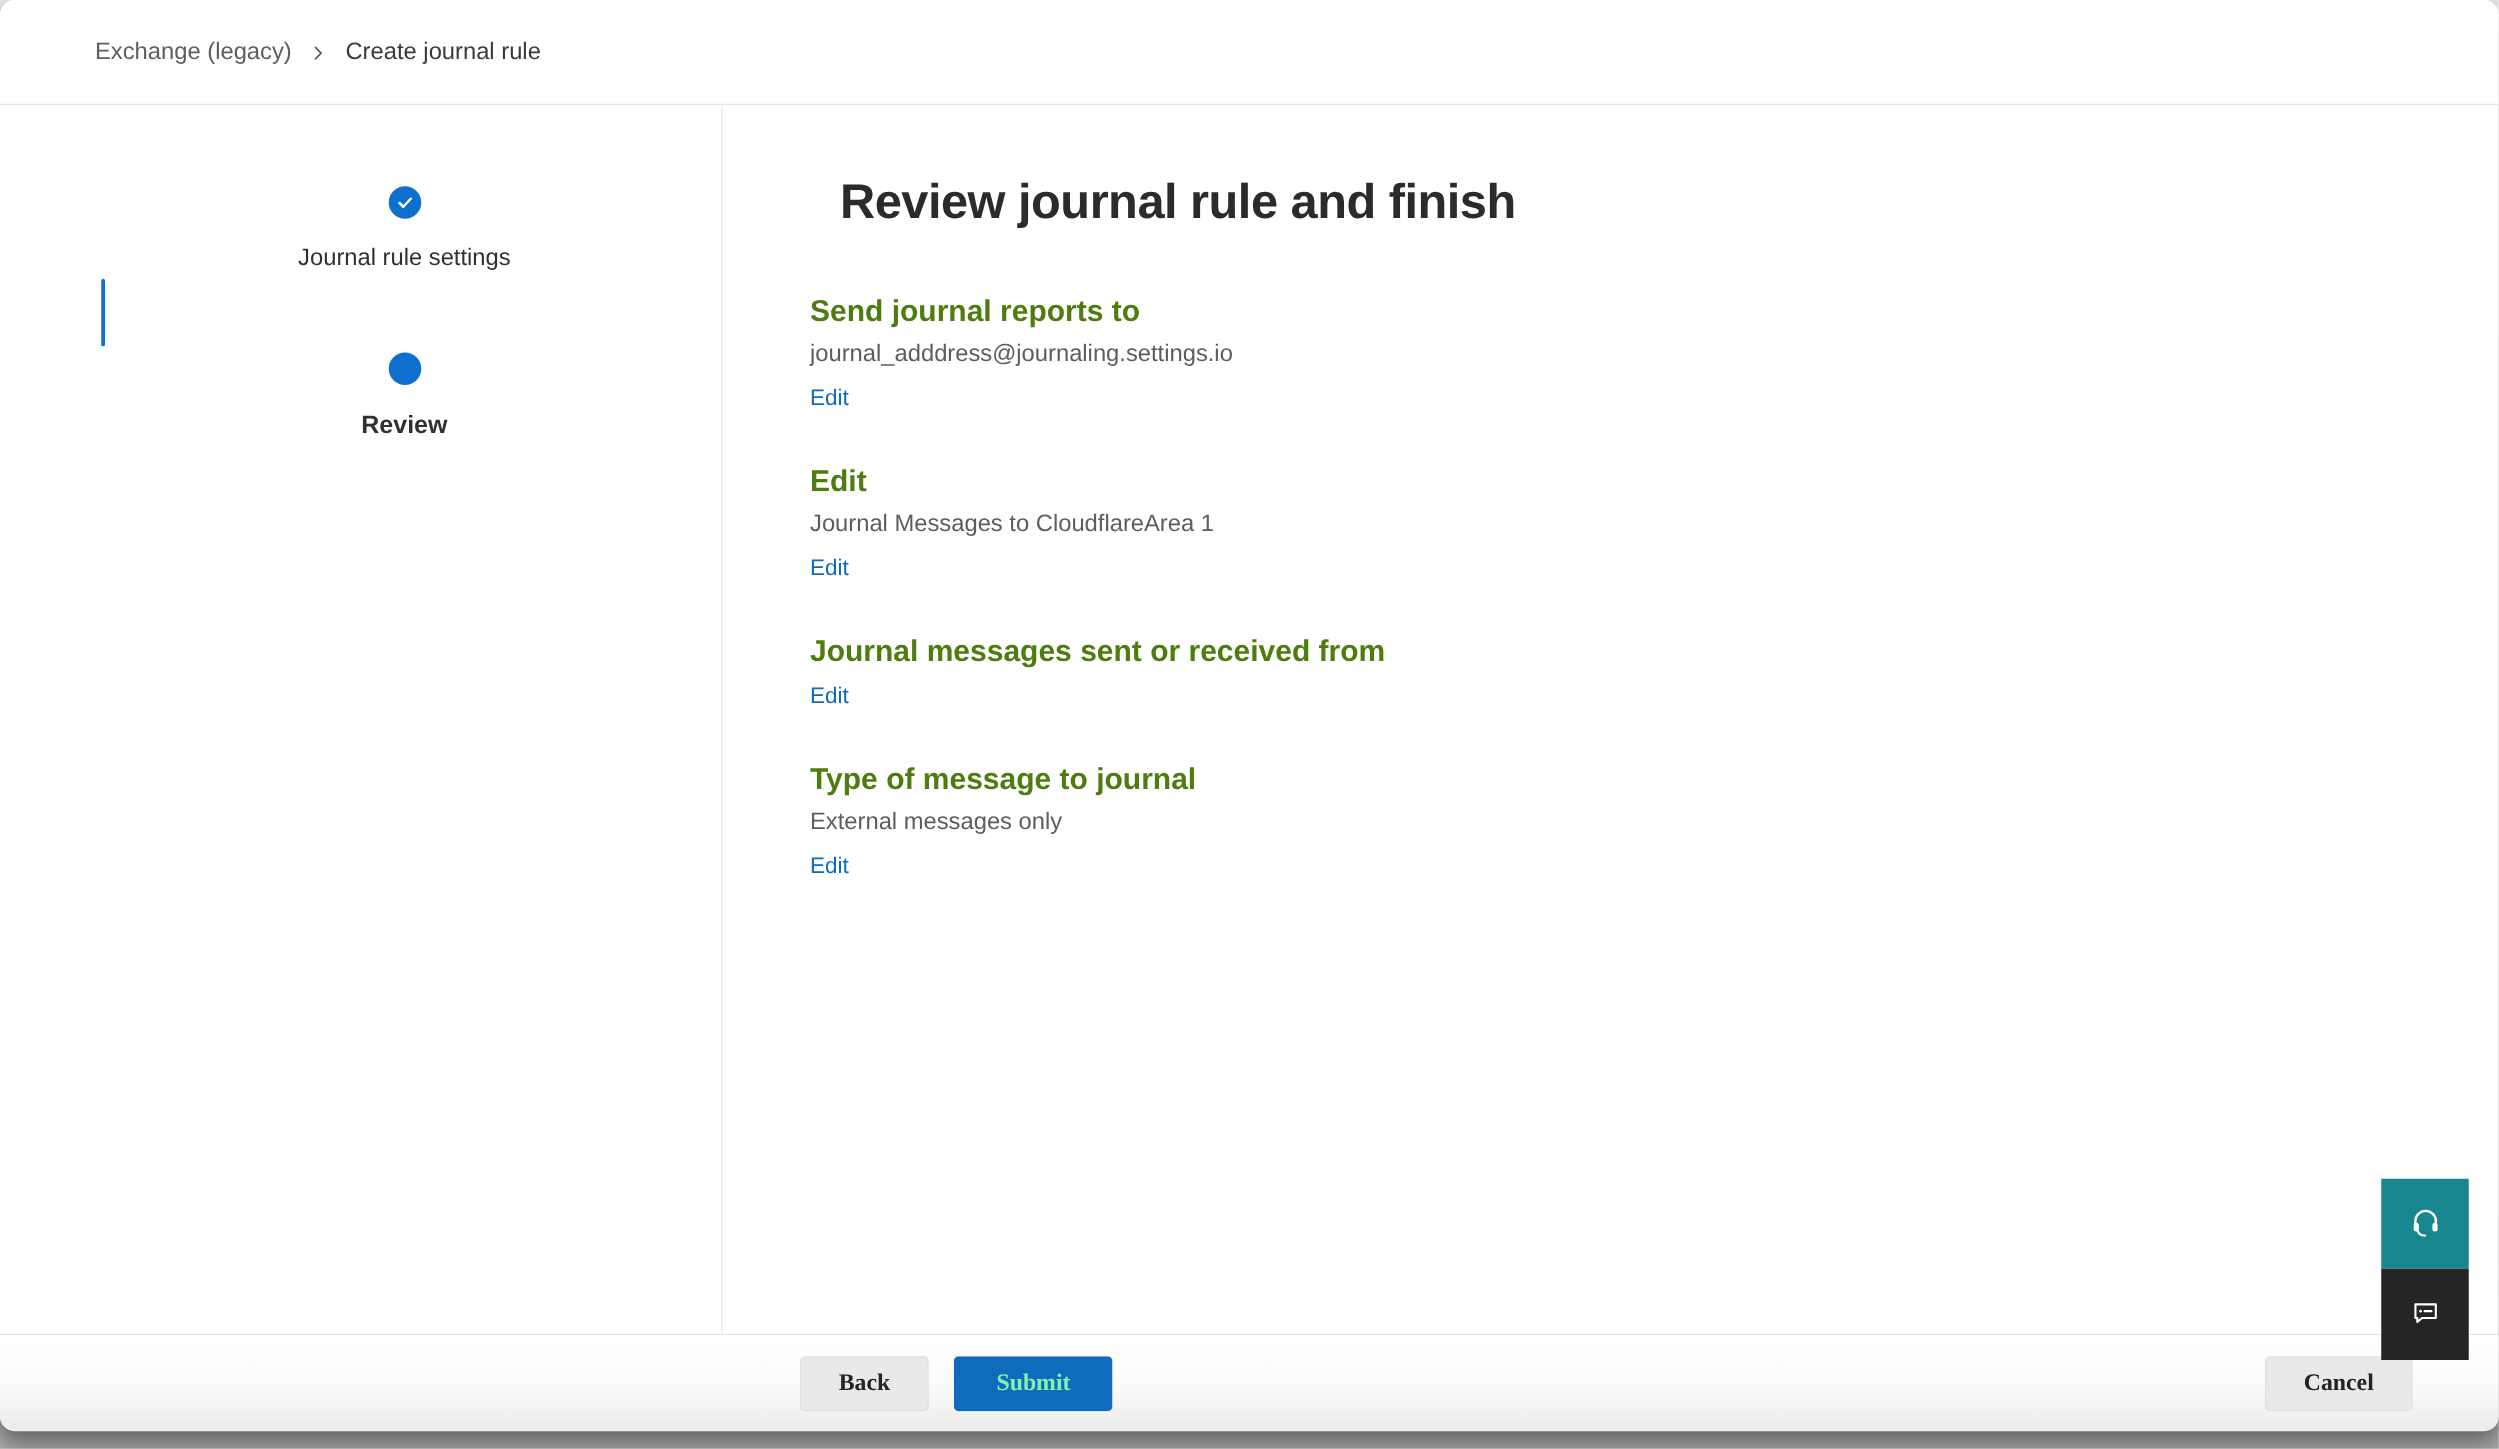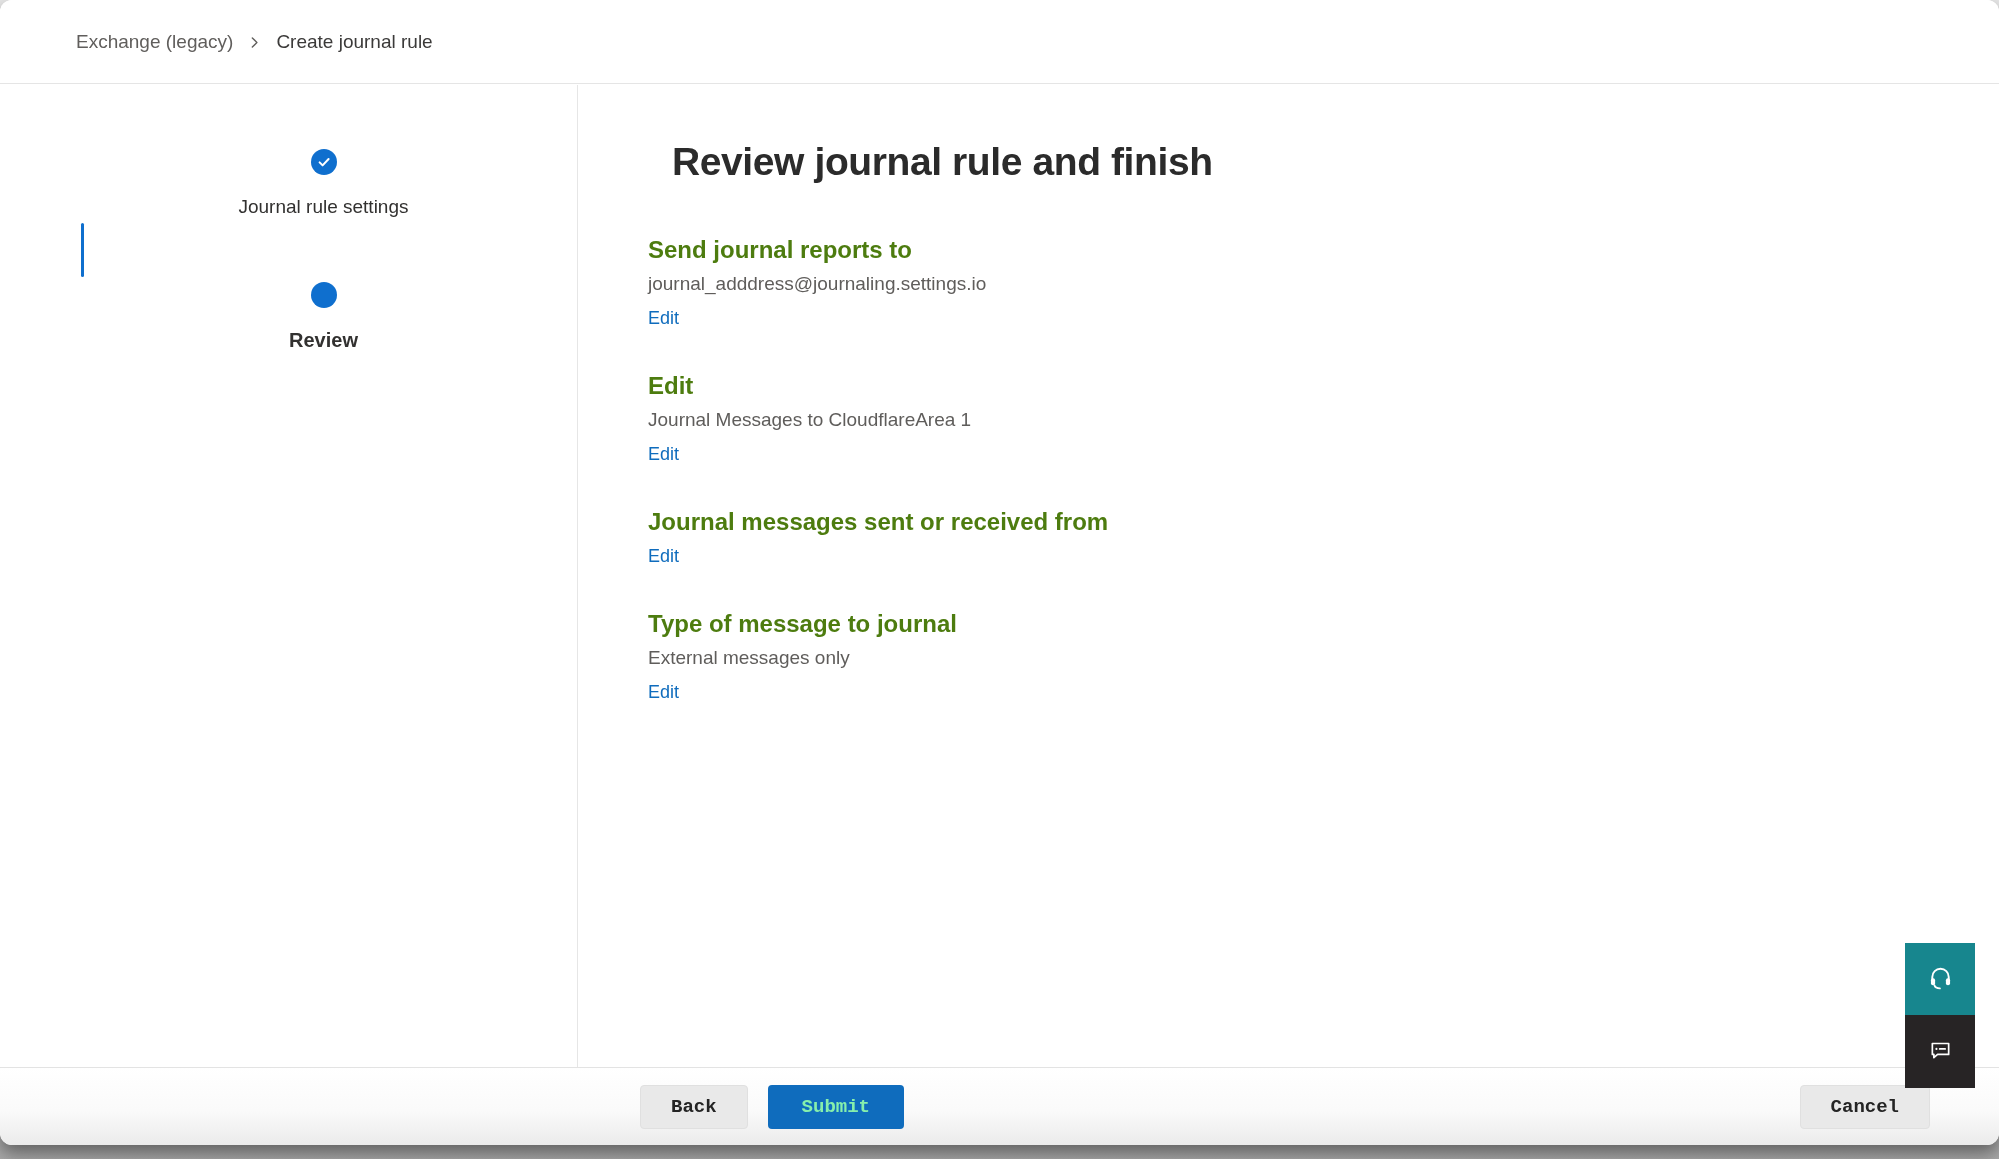--- a/index.html
+++ b/index.html
@@ -68,21 +68,21 @@
     border-top: 1px solid #e3e3e3;
     background: linear-gradient(180deg, #ffffff 0%, #fafafa 55%, #ebebeb 100%);
     border-radius: 0 0 12px 12px;
   }
   .footer-left {
     position: absolute; left: 640px; top: 50%; transform: translateY(-50%);
     display: flex; gap: 20px;
   }
   .btn {
     height: 44px; border-radius: 4px; border: 1px solid transparent;
-    font-family: Liberation Mono, monospace;
+    font-family: Liberation Serif, serif;
     font-size: 19px; font-weight: 600; cursor: pointer;
     display: inline-flex; align-items: center; justify-content: center;
   }
   .btn-secondary { background: #e9e9e9; border-color: #e0e0e0; color: #242424; padding: 0 30px; }
   .btn-primary { background: #0f6cbd; color: #86efac; padding: 0 33px; }
   .btn-cancel { position: absolute; right: 69px; top: 50%; transform: translateY(-50%); }
 
   
   .side-buttons { position: absolute; right: 24px; top: 943px; width: 70px; z-index: 5; }
   .side-btn { width: 70px; display: flex; align-items: center; justify-content: center; cursor: pointer; border: none; }

